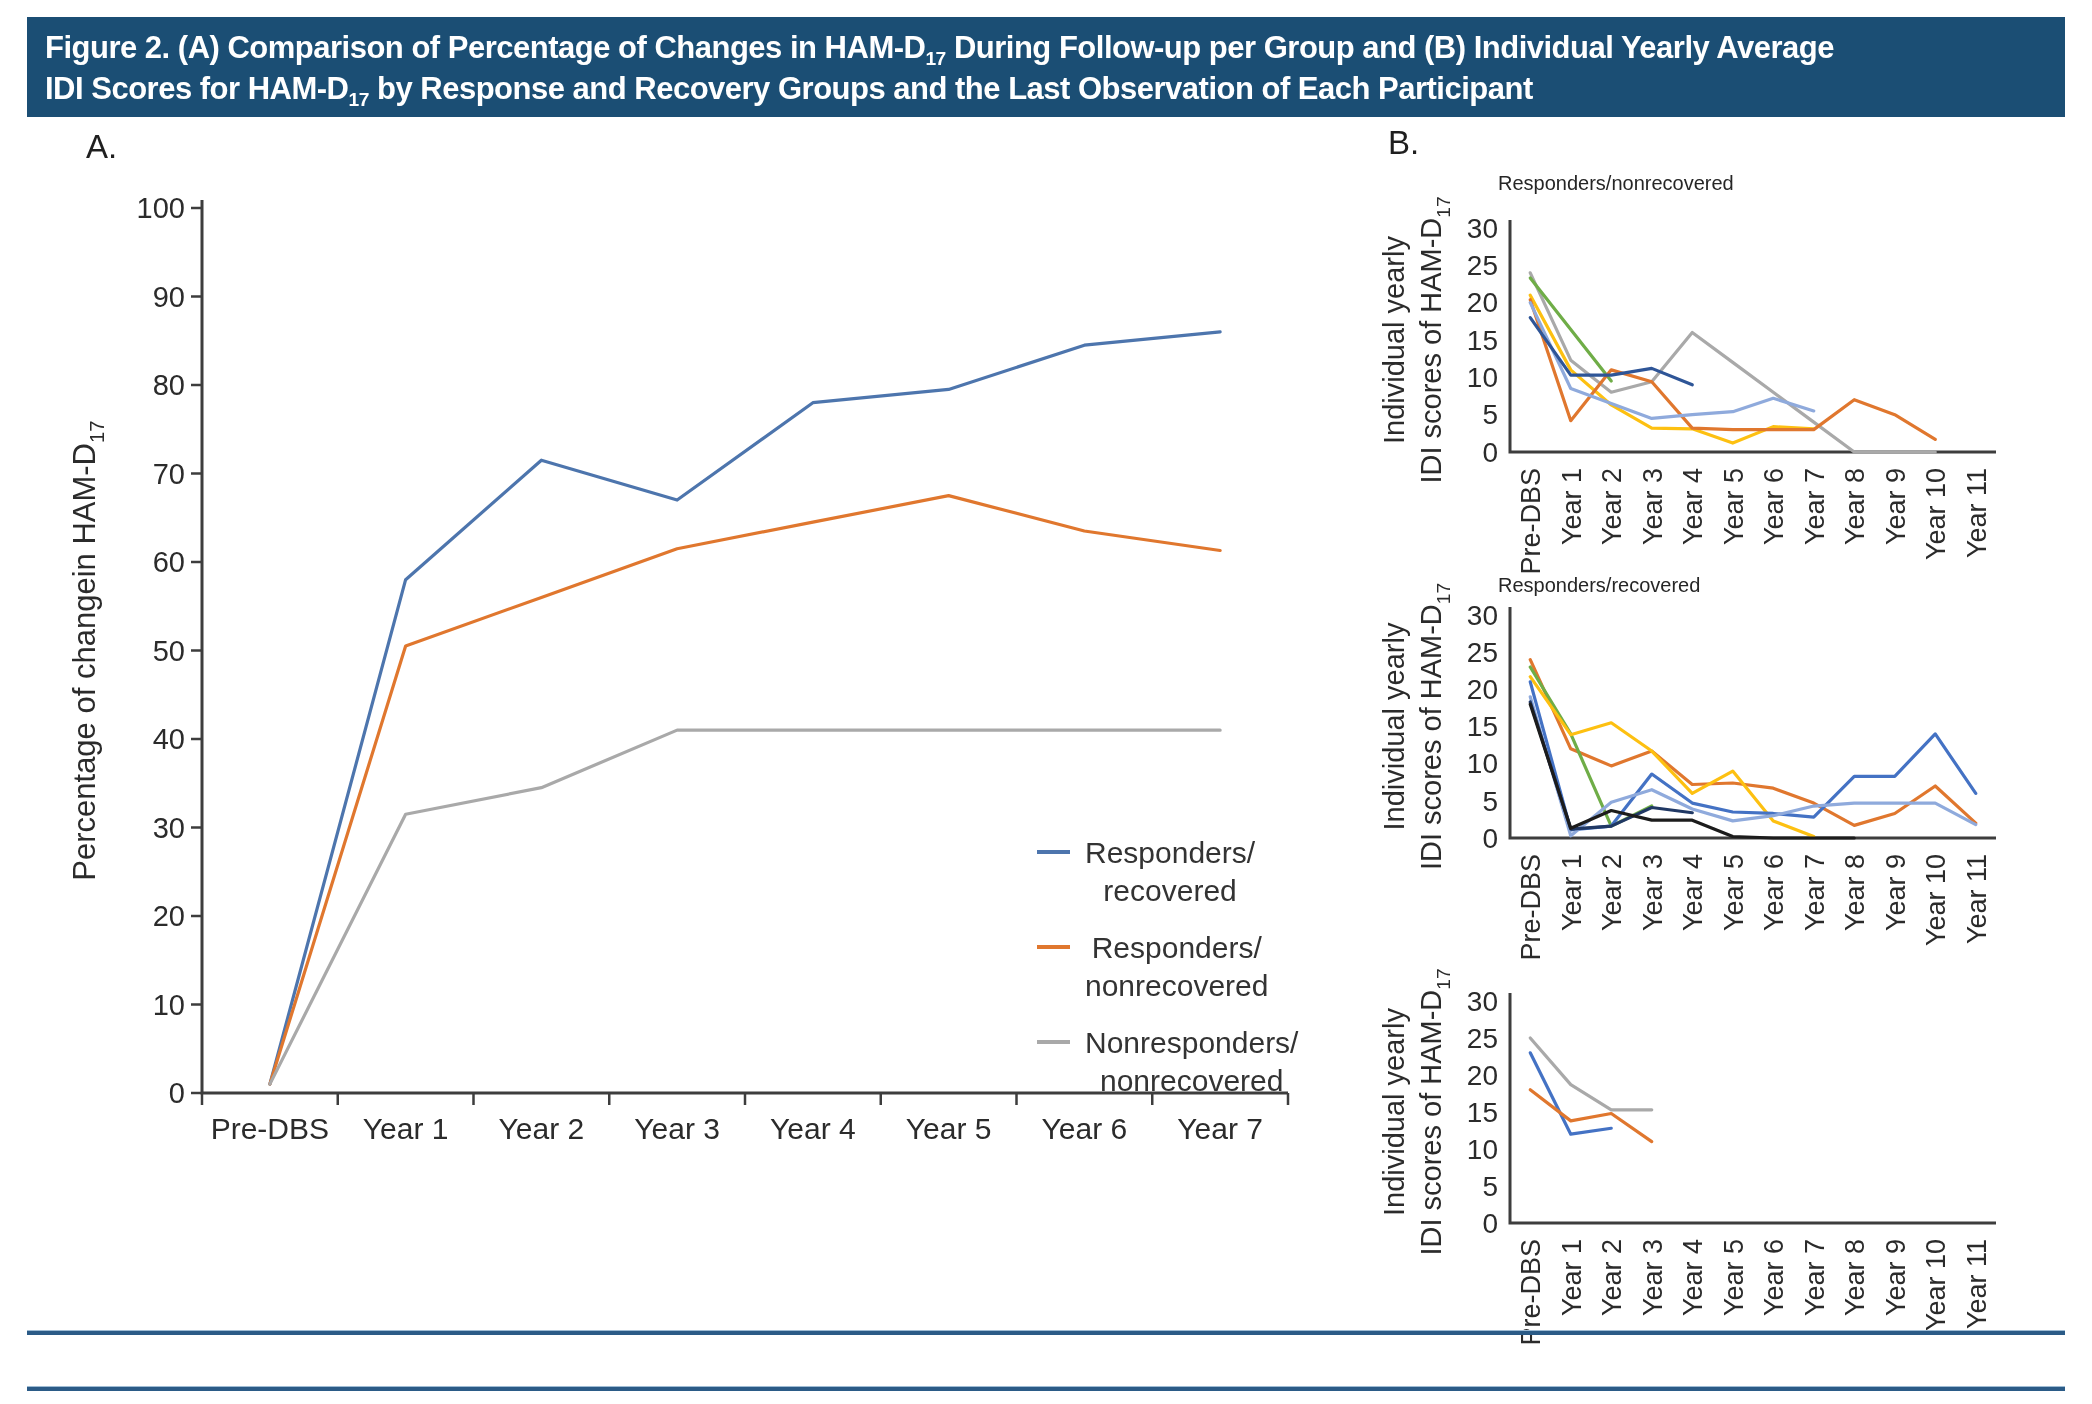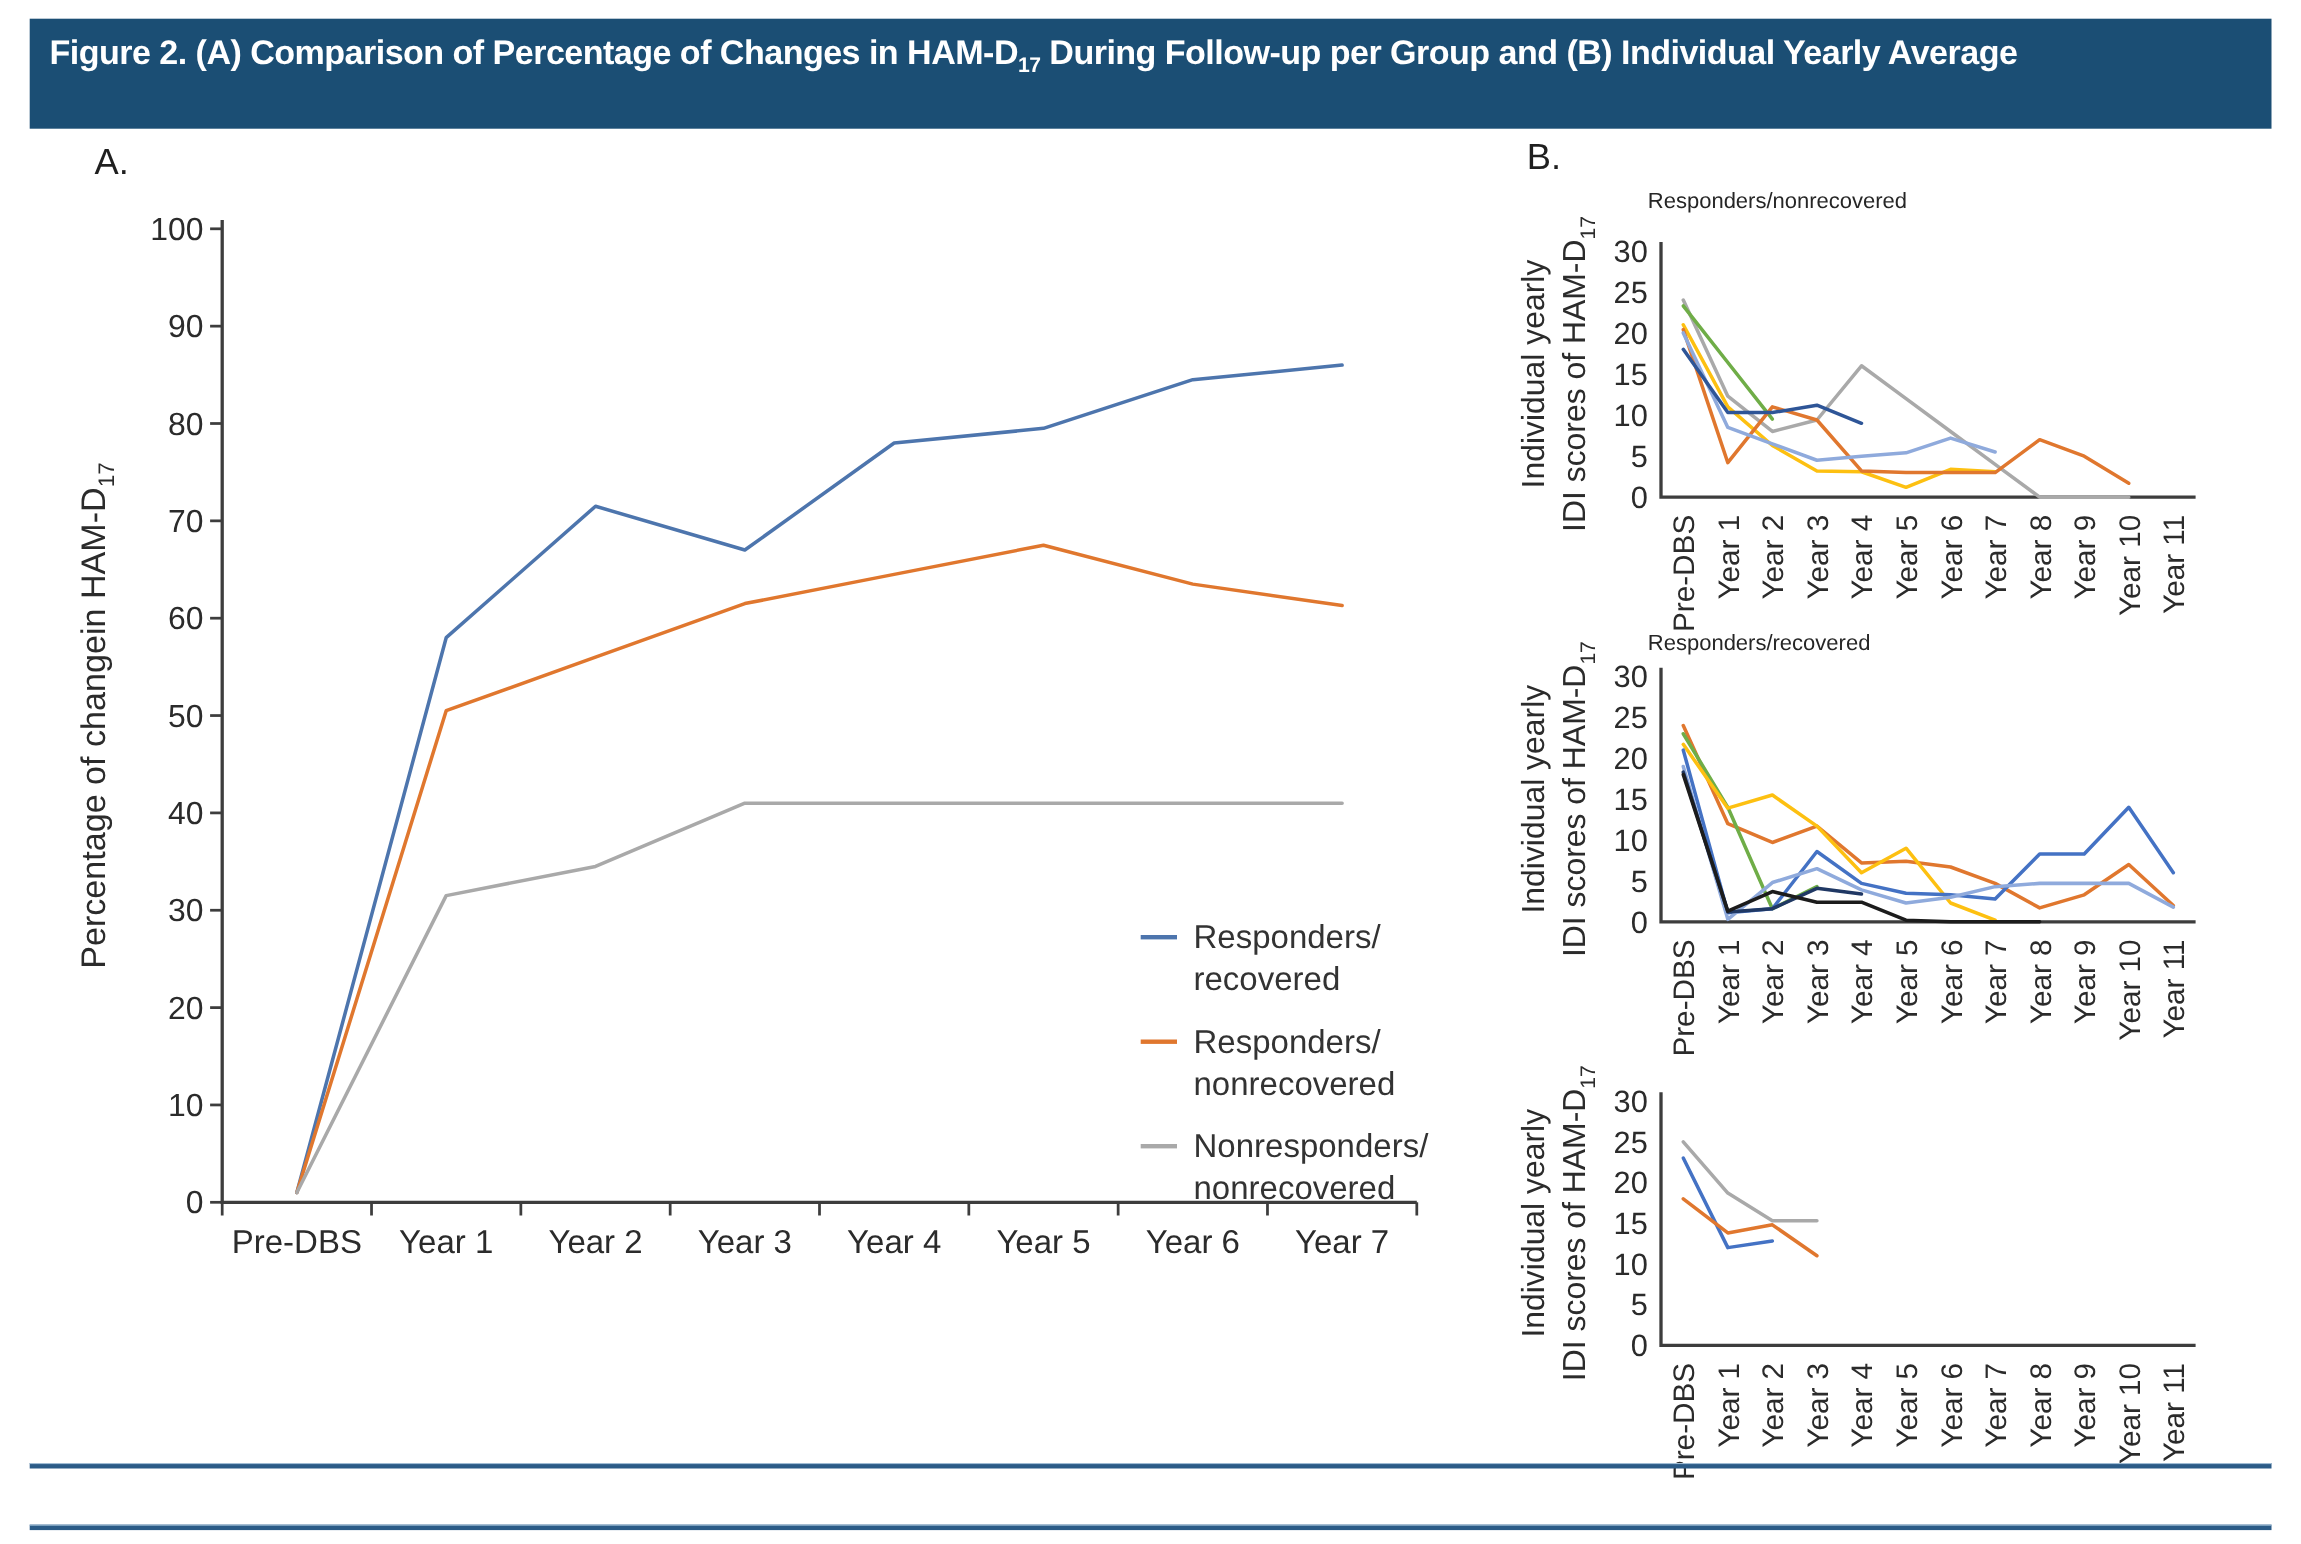--- a/index.html
+++ b/index.html
@@ -12,32 +12,33 @@
   .hline{white-space:nowrap;}
   #labelA{position:absolute;left:86px;top:128px;font-size:33px;color:#1f1f1f;}
   #labelB{position:absolute;left:1388px;top:124px;font-size:33px;color:#1f1f1f;}
   #charts{position:absolute;left:0;top:0;}
   .btitle{position:absolute;left:1498px;font-size:20px;color:#262626;}
   #bt1{top:172px;} #bt2{top:574px;} #bt3{top:960px;}
   #legend{position:absolute;left:1037px;top:834px;}
   .lg-entry{display:flex;gap:15px;margin-bottom:19px;}
   .lg-marker{display:block;width:33px;height:4px;margin-top:16px;flex:0 0 auto;}
   .lg-text{font-size:30px;line-height:38px;color:#333333;}
-  .lg-text span{display:block;}
+  .lg-text span{display:block;text-align:center;}
   .rule{position:absolute;left:27px;width:2038px;height:4px;background:#2b5b87;border-top:1px solid #9fbcd4;}
   #rule-top{top:1330px;} #rule-bottom{top:1386px;}
   #footer{position:absolute;left:30px;top:1342px;width:2030px;font-size:29px;color:#1c1c1c;}
 </style>
 </head>
 <body>
 
 <div id="page">
 
   <div id="header" style="background: rgb(27, 78, 116);">
     <div class="hline"><span>Figure 2. (A) Comparison of Percentage of Changes in HAM-D</span><sub>17</sub><span> During Follow-up per Group and (B) Individual Yearly Average</span></div>
+    <div class="hline"><span>IDI Scores for HAM-D</span><sub>17</sub><span> by Response and Recovery Groups and the Last Observation of Each Participant</span></div>
   </div>
 
   <div id="labelA">A.</div>
   <div id="labelB">B.</div>
 
   <svg id="charts" width="2092" height="1404" viewBox="0 0 2092 1404" aria-hidden="true">
       <path d="M 202 200 L 202 1093 L 1288 1093" fill="none" stroke="#3d3d3d" stroke-width="3"></path>
       <line x1="191" y1="1093" x2="202" y2="1093" stroke="#3d3d3d" stroke-width="2.5"></line>
       <line x1="191" y1="1004.5" x2="202" y2="1004.5" stroke="#3d3d3d" stroke-width="2.5"></line>
       <line x1="191" y1="916" x2="202" y2="916" stroke="#3d3d3d" stroke-width="2.5"></line>

